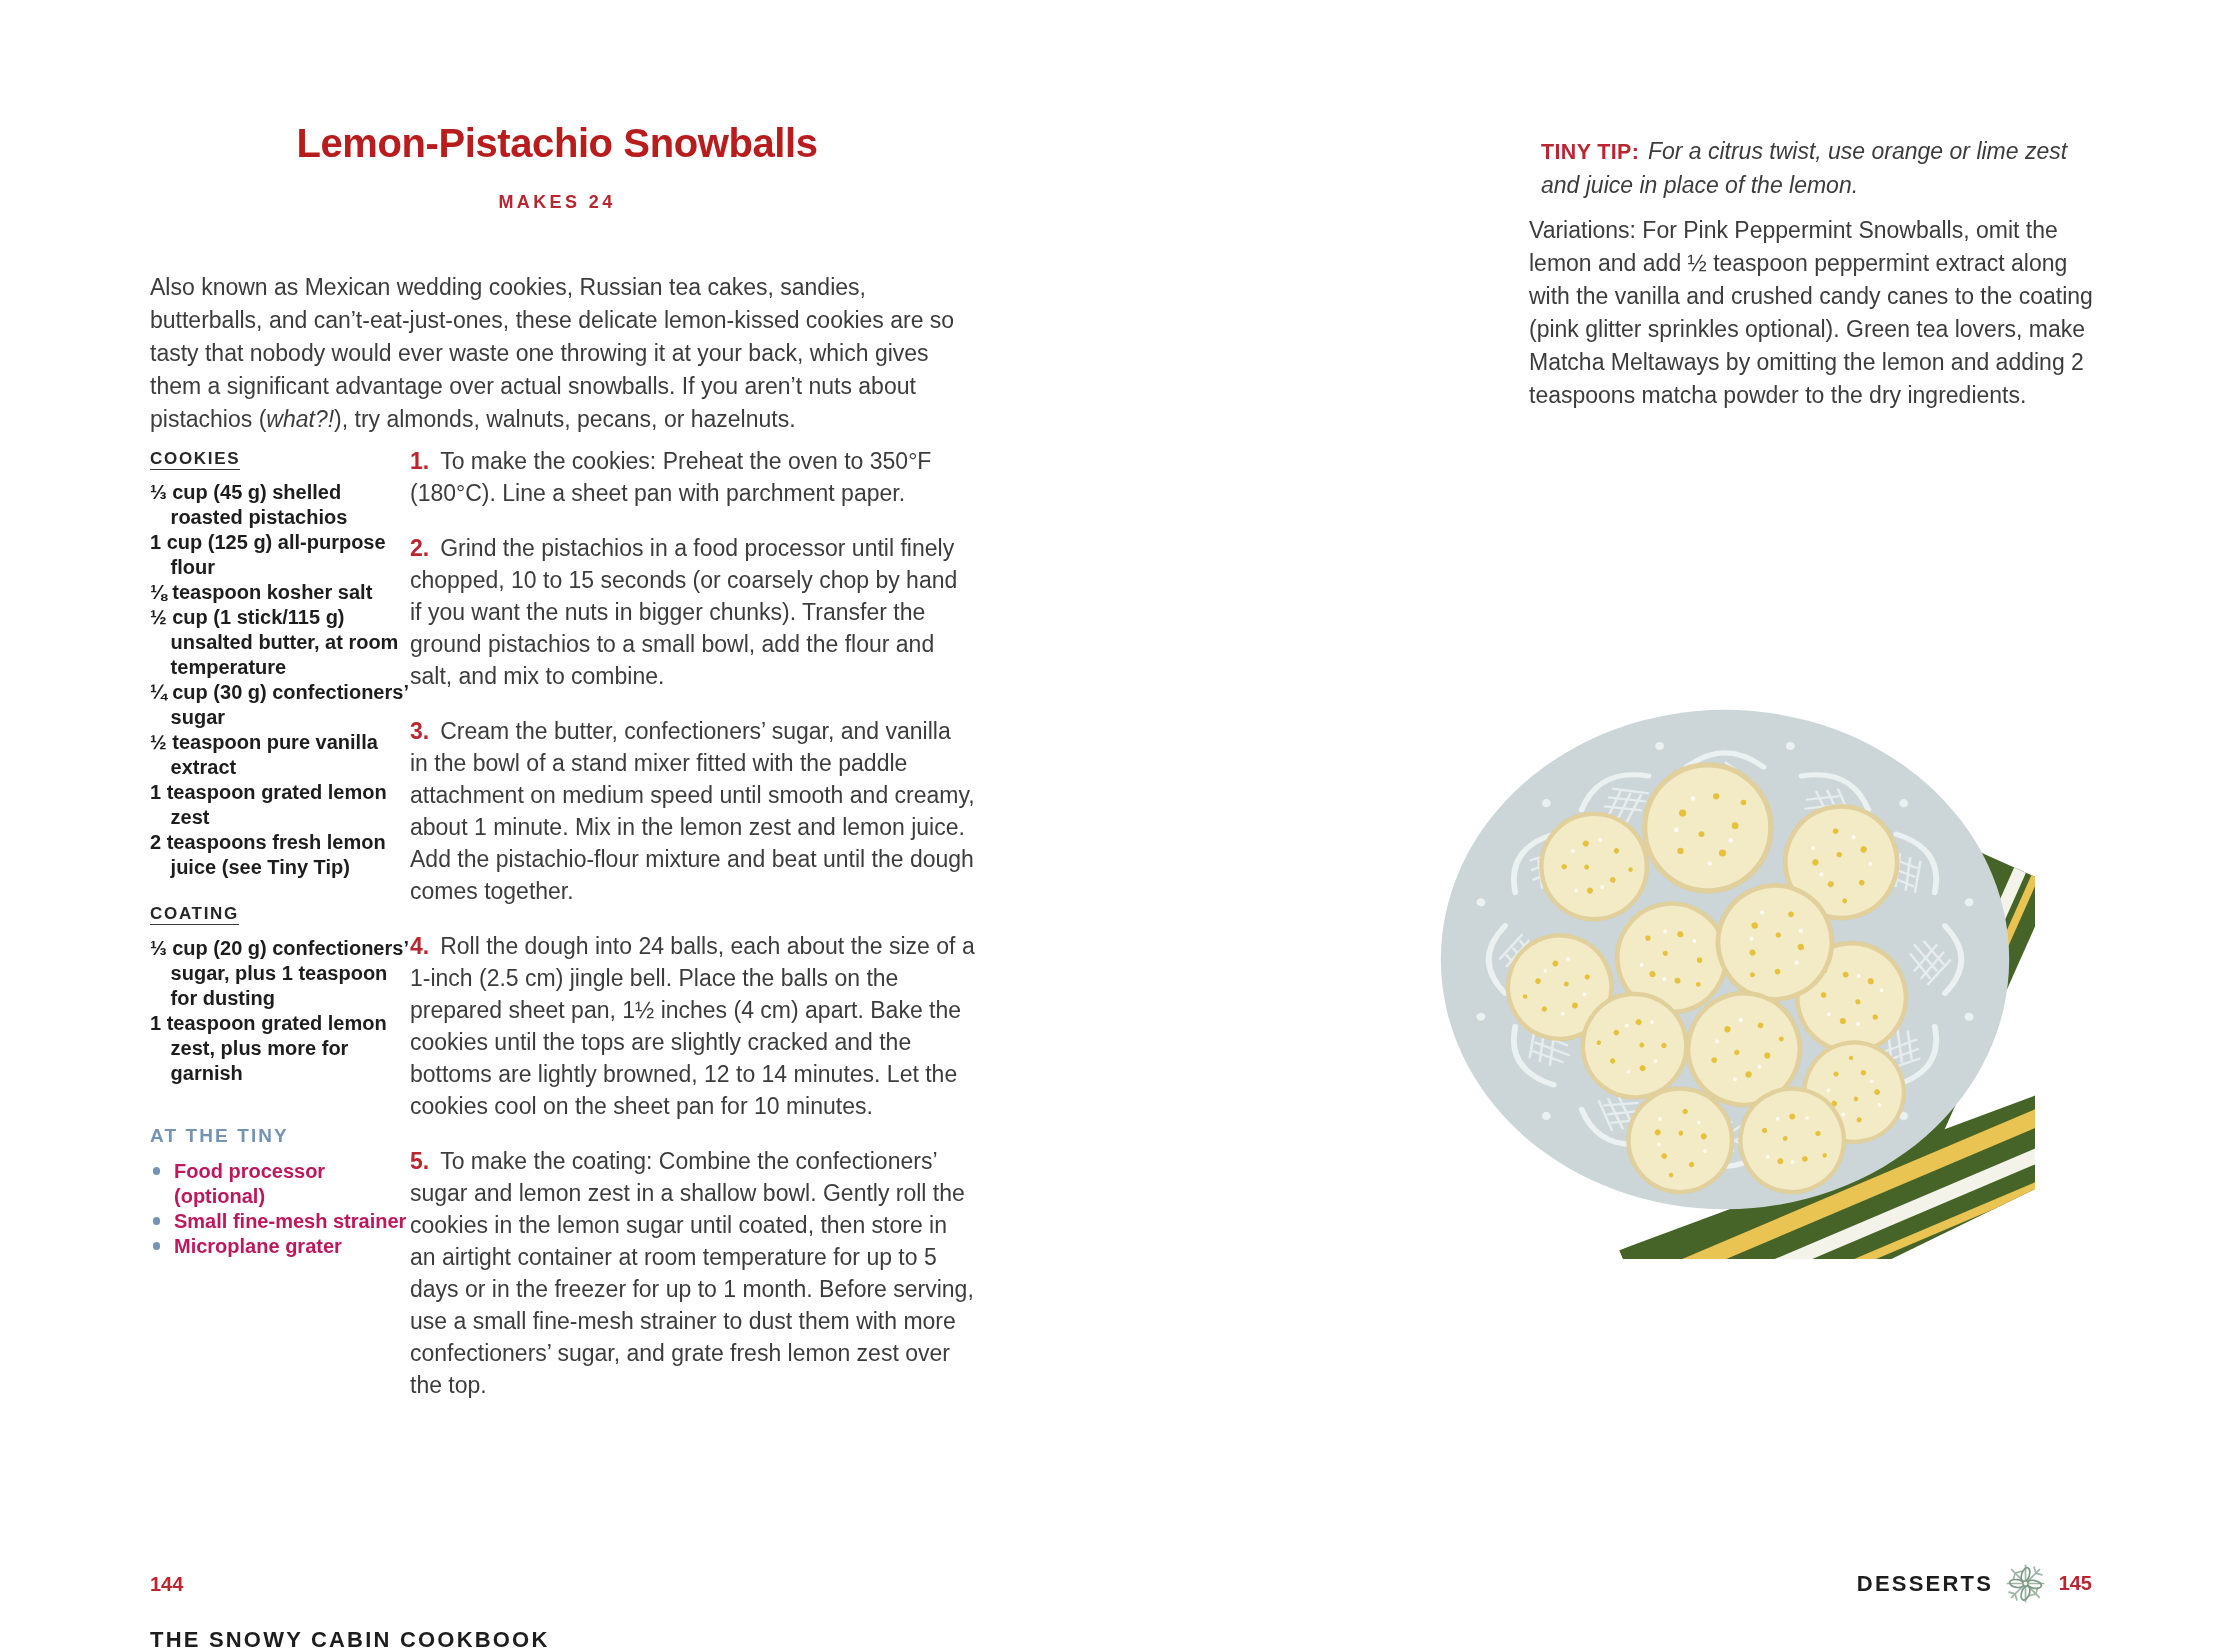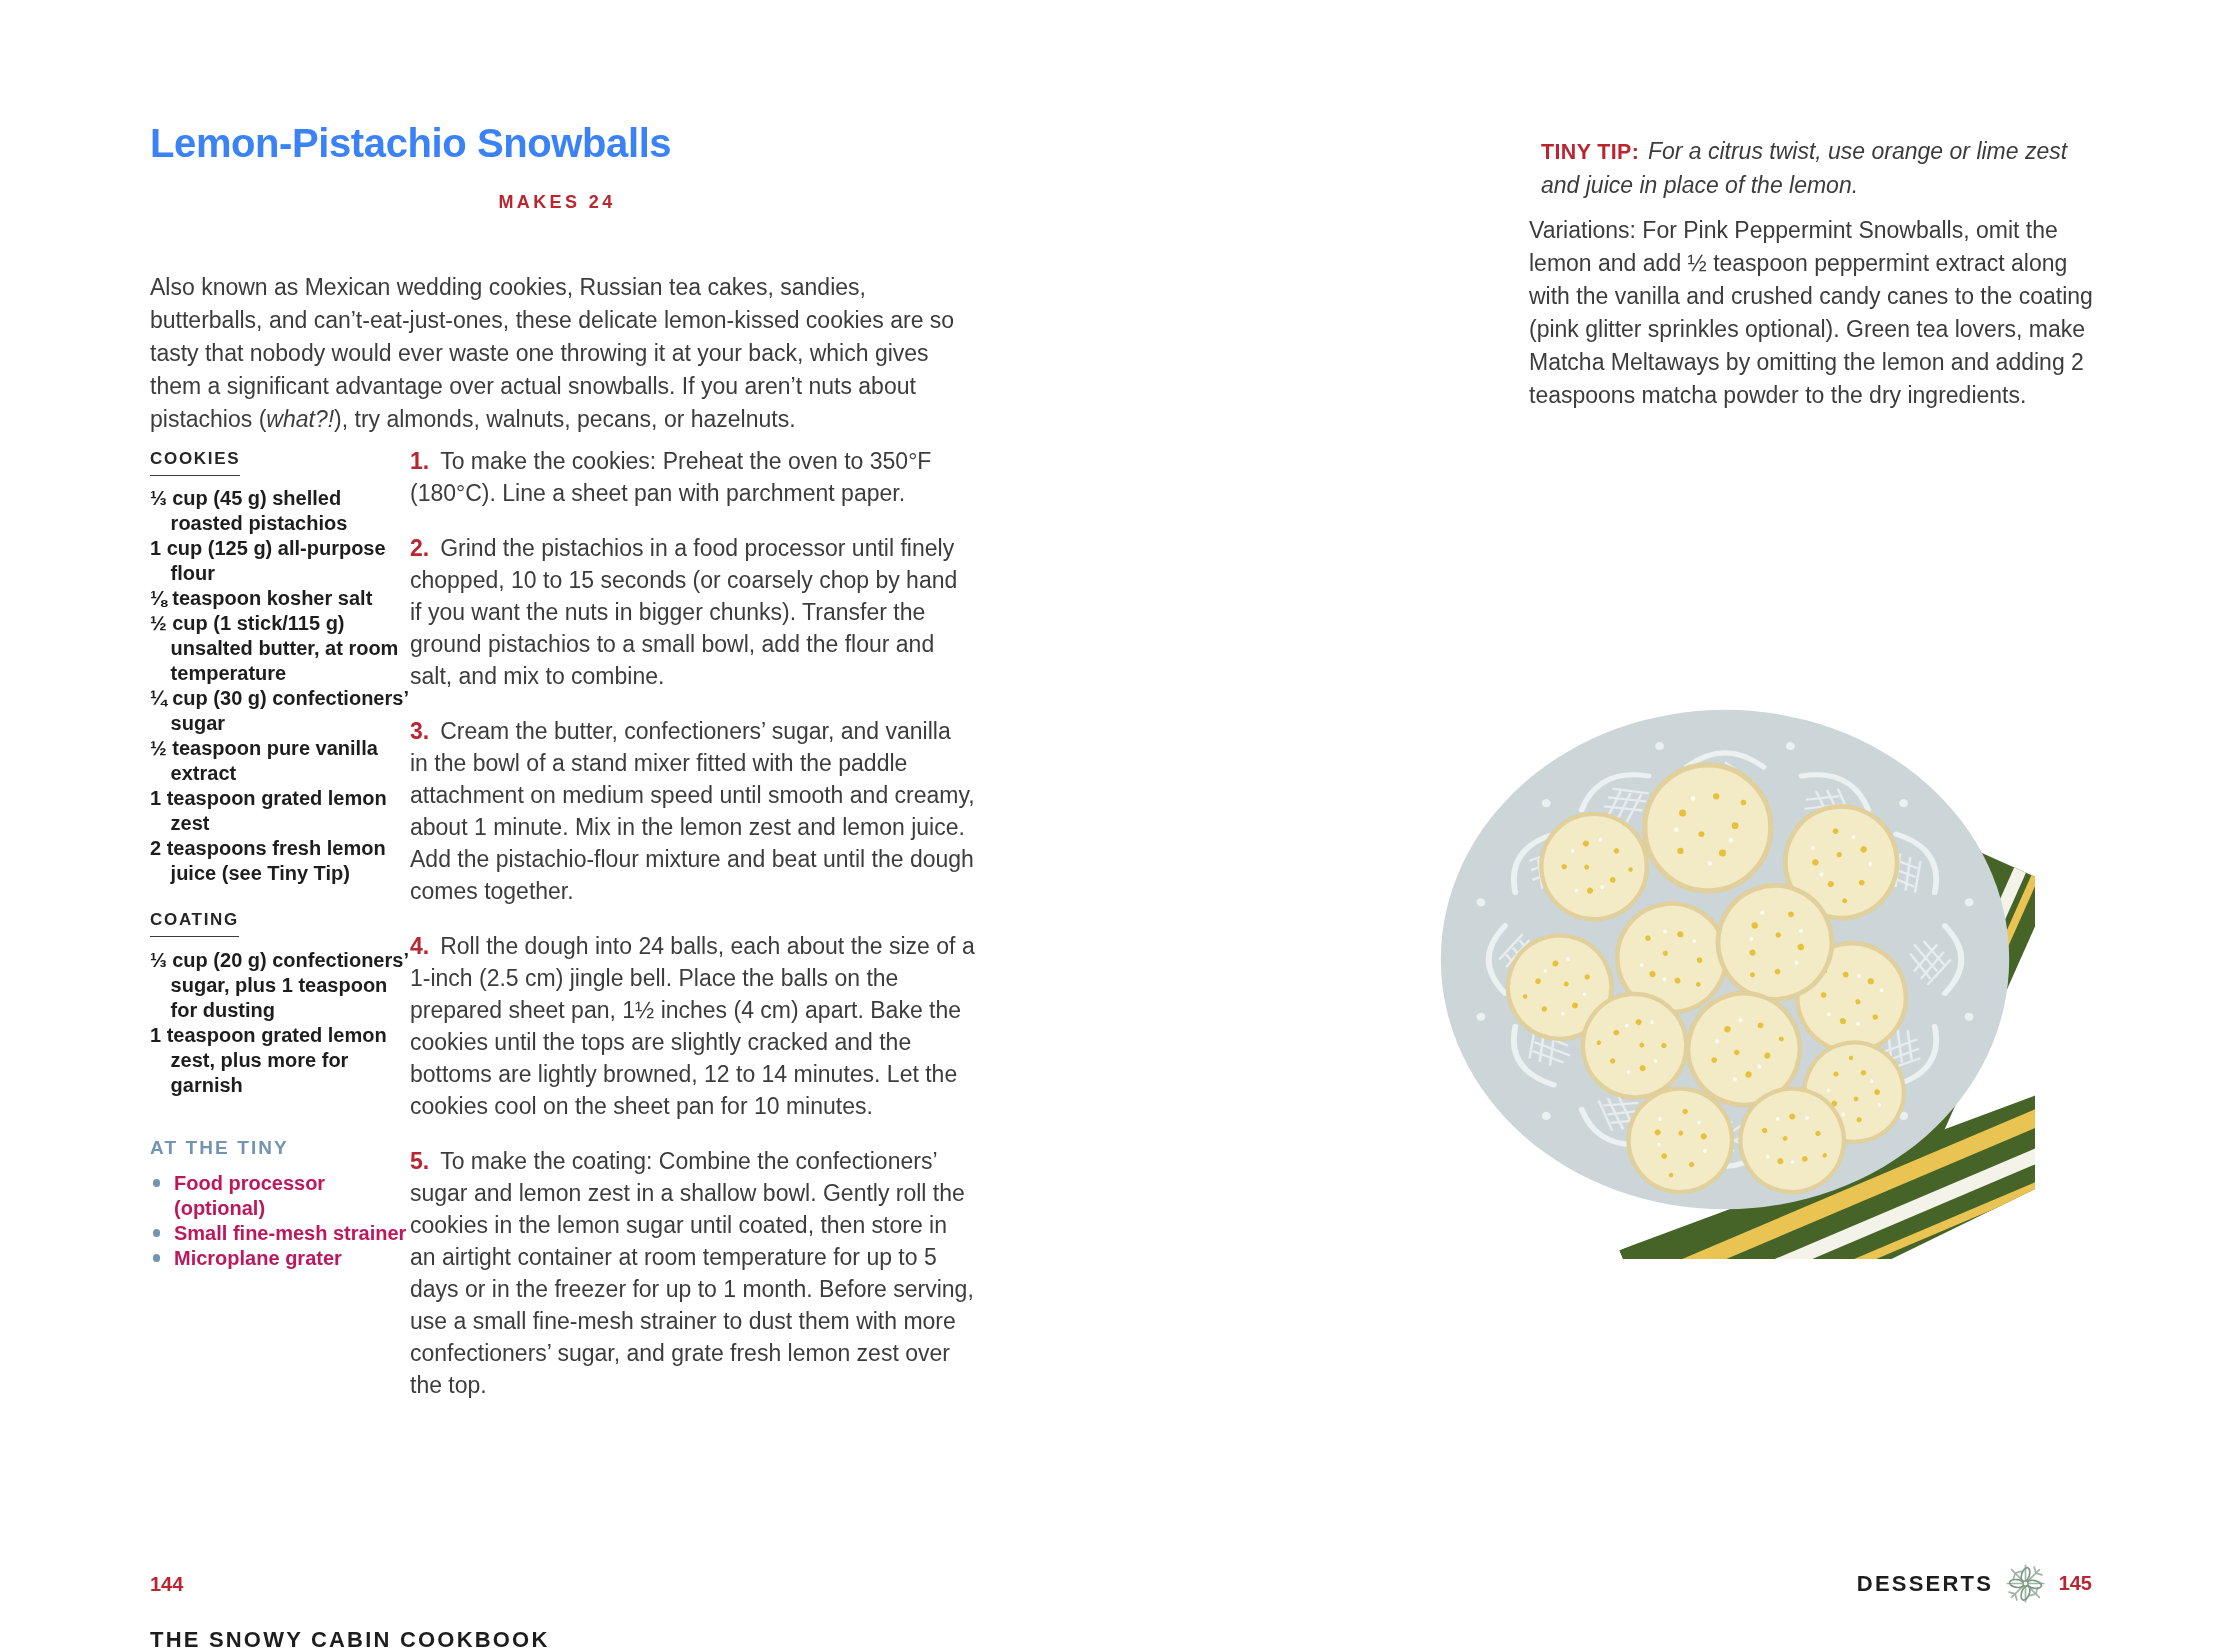--- a/index.html
+++ b/index.html
@@ -3,36 +3,36 @@
 <meta charset="utf-8">
 <style>
   html,body{margin:0;padding:0;}
   body{
     width:2227px;height:1648px;position:relative;background:#ffffff;
     font-family:"Liberation Sans",sans-serif;color:#3c3c3c;
     -webkit-font-smoothing:antialiased;
   }
   
   .recipe-title{
-    position:absolute;left:150px;top:94px;width:814px;text-align:left;
-    font-size:40px;font-weight:800;color:#3b82f6;letter-spacing:-0.4px;
+    position:absolute;left:150px;top:94px;width:814px;text-align:center;
+    font-size:40px;font-weight:800;color:#b91c1c;letter-spacing:-0.4px;
   }
   .recipe-yield{
     position:absolute;left:150px;top:192px;width:814px;text-align:center;
     font-size:18px;font-weight:700;color:#bb2530;letter-spacing:3.4px;
   }
   .intro{
     position:absolute;left:150px;top:248px;width:827px;
     font-size:23px;line-height:33px;color:#3c3c3c;
   }
   .italic{font-style:italic;}
   .ing-col{position:absolute;left:150px;top:449px;width:259px;}
   .ing-heading{
     font-size:17px;font-weight:700;letter-spacing:1.7px;color:#262626;
-    display:inline-block;border-bottom:1.7px solid #3a3a3a;padding-bottom:6px;margin-bottom:10.3px;text-align:center;
+    display:inline-block;border-bottom:1.7px solid #3a3a3a;margin-bottom:10.3px;text-align:center;
   }
   .ing-sec{margin-bottom:24px;}
   .ing-item{
     font-size:20px;font-weight:700;line-height:25px;color:#1d1d1d;
     padding-left:20.6px;text-indent:-20.6px;
   }
   .cabin-heading{
     font-size:19px;font-weight:700;letter-spacing:2.1px;color:#7494b6;
     margin:39px 0 12px 0;
   }

